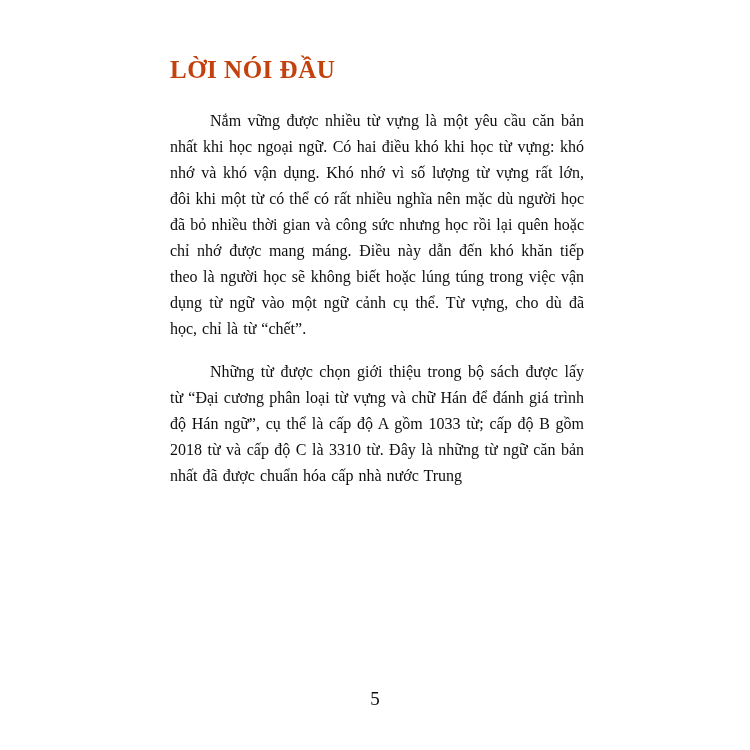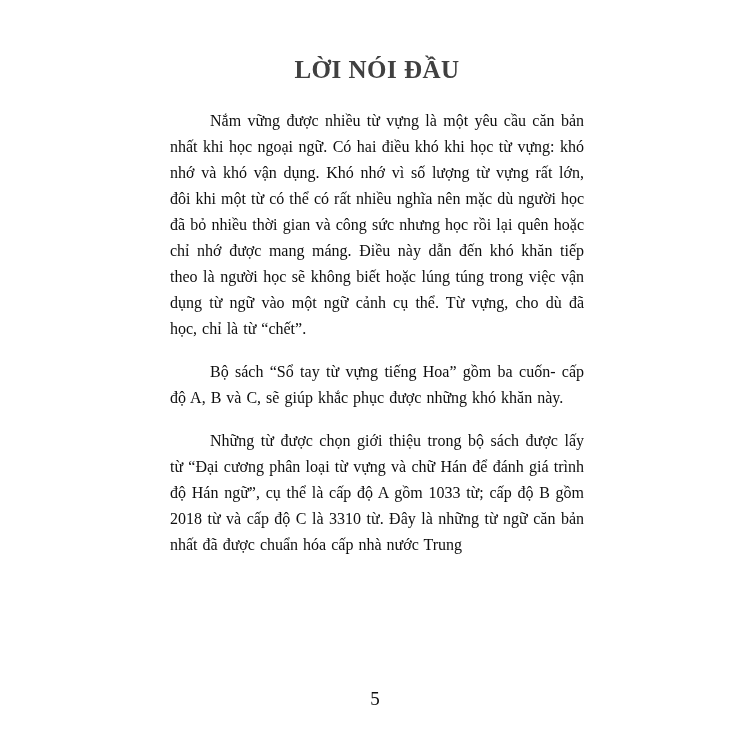--- a/index.html
+++ b/index.html
@@ -17,25 +17,25 @@
     overflow: hidden;
   }
   .content {
     position: absolute;
     left: 170px;
     top: 56px;
     width: 414px;
   }
   .title {
     margin: 0 0 24px 0;
-    text-align: center;
+    text-align: left;
     font-size: 25px;
     font-weight: bold;
     letter-spacing: 0.5px;
-    color: #404040;
+    color: #c2410c;
   }
   .para {
     margin: 0 0 17px 0;
     font-size: 16px;
     line-height: 26px;
     text-align: justify;
     text-indent: 40px;
     word-spacing: 1px;
   }
   .page-number {
@@ -48,17 +48,16 @@
     color: #0e0e0e;
   }
 </style>
 </head>
 <body>
 
 <div class="page">
   <div class="content">
     <h1 class="title">LỜI NÓI ĐẦU</h1>
     <p class="para">Nắm vững được nhiều từ vựng là một yêu cầu căn bản nhất khi học ngoại ngữ. Có hai điều khó khi học từ vựng: khó nhớ và khó vận dụng. Khó nhớ vì số lượng từ vựng rất lớn, đôi khi một từ có thể có rất nhiều nghĩa nên mặc dù người học đã bỏ nhiều thời gian và công sức nhưng học rồi lại quên hoặc chỉ nhớ được mang máng. Điều này dẫn đến khó khăn tiếp theo là người học sẽ không biết hoặc lúng túng trong việc vận dụng từ ngữ vào một ngữ cảnh cụ thể. Từ vựng, cho dù đã học, chỉ là từ “chết”.</p>
-    <p class="para">Bộ sách “Sổ tay từ vựng tiếng Hoa” gồm ba cuốn- cấp độ A, B và C, sẽ giúp khắc phục được những khó khăn này.</p>
     <p class="para">Những từ được chọn giới thiệu trong bộ sách được lấy từ “Đại cương phân loại từ vựng và chữ Hán để đánh giá trình độ Hán ngữ”, cụ thể là cấp độ A gồm 1033 từ; cấp độ B gồm 2018 từ và cấp độ C là 3310 từ. Đây là những từ ngữ căn bản nhất đã được chuẩn hóa cấp nhà nước Trung</p>
   </div>
   <div class="page-number">5</div>
 </div>
 
 </body></html>

